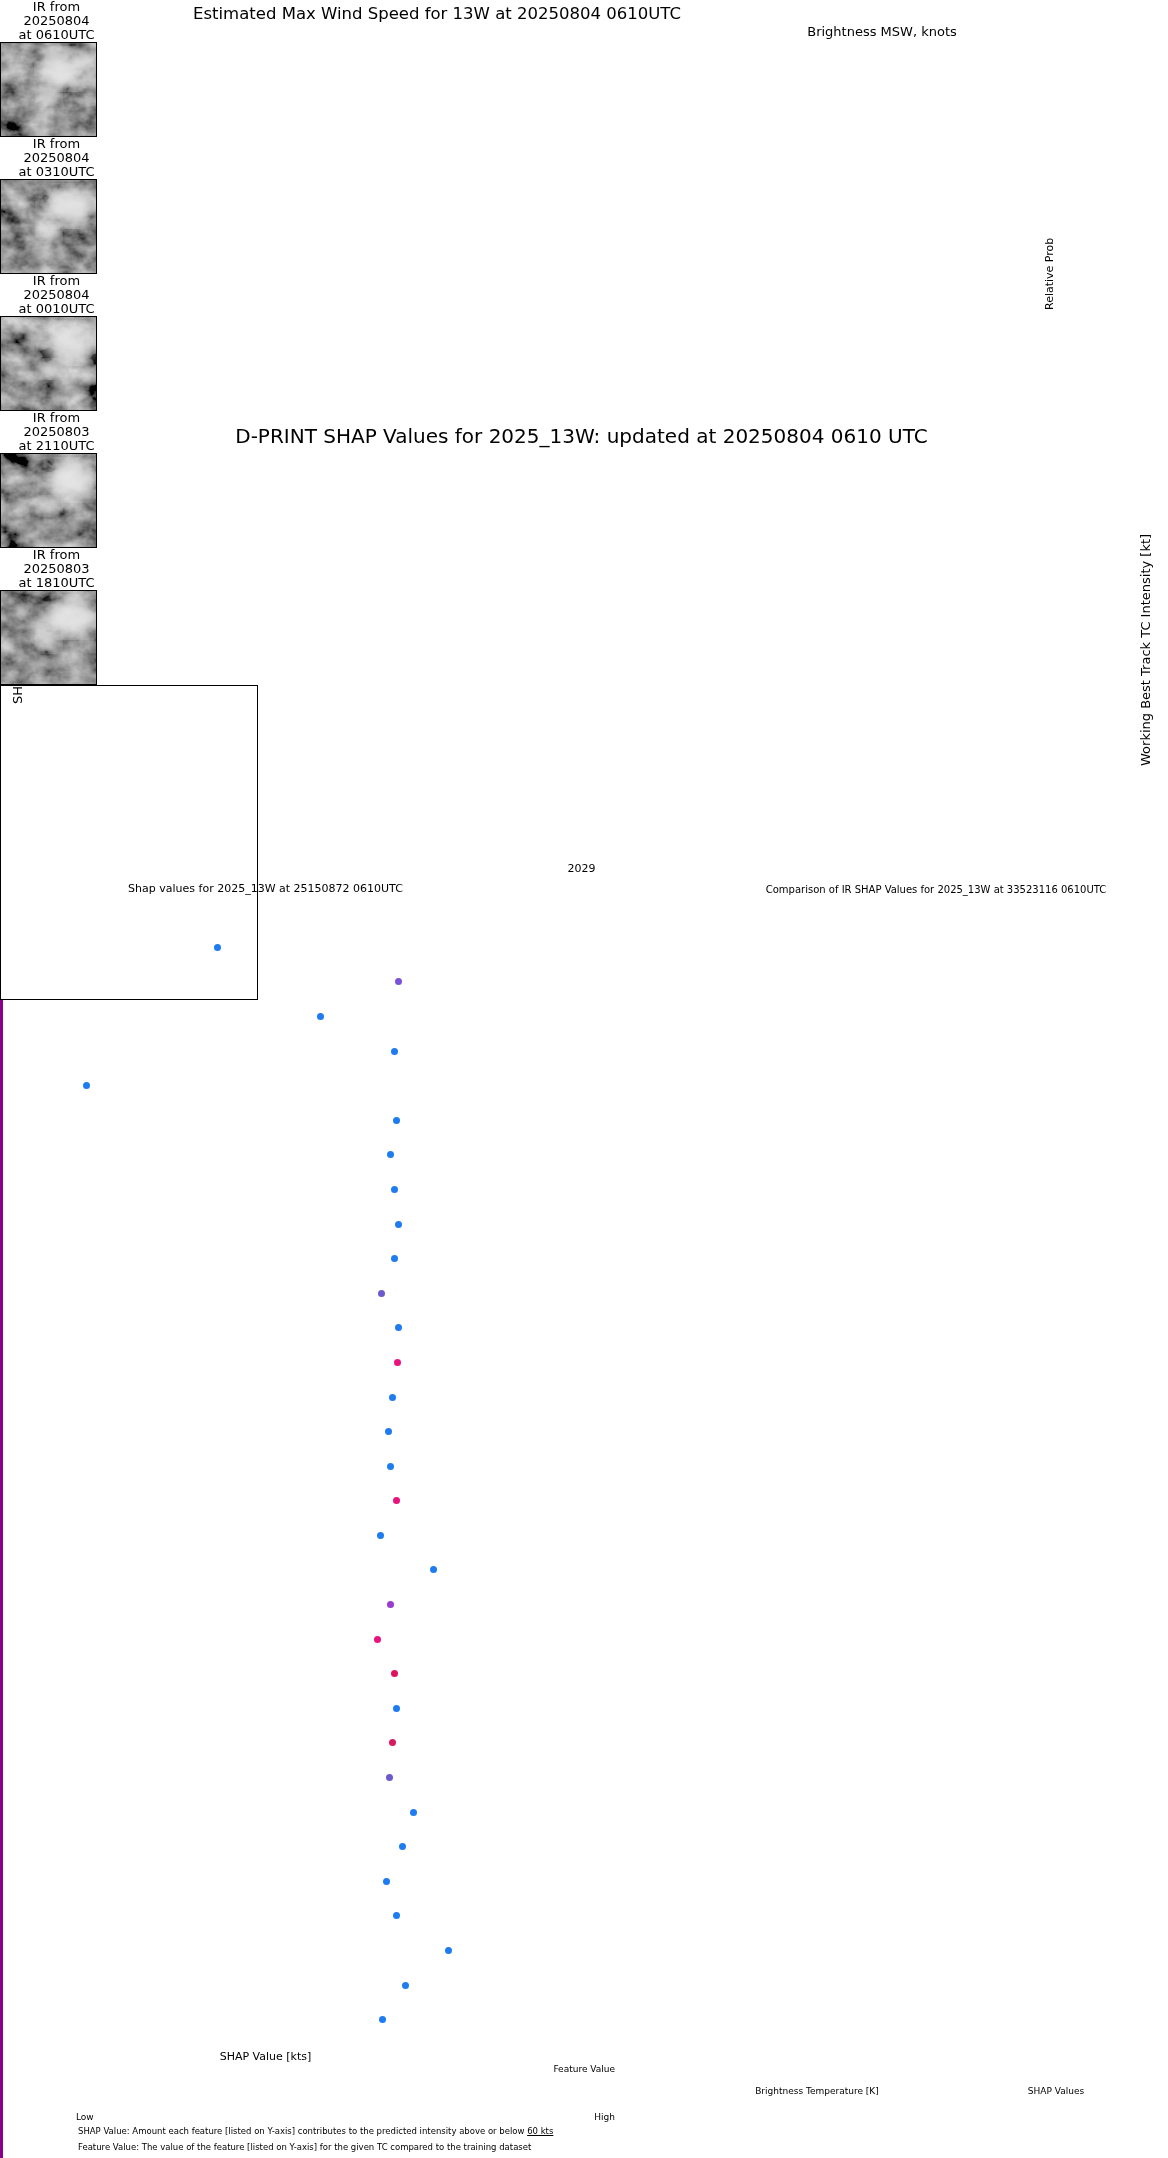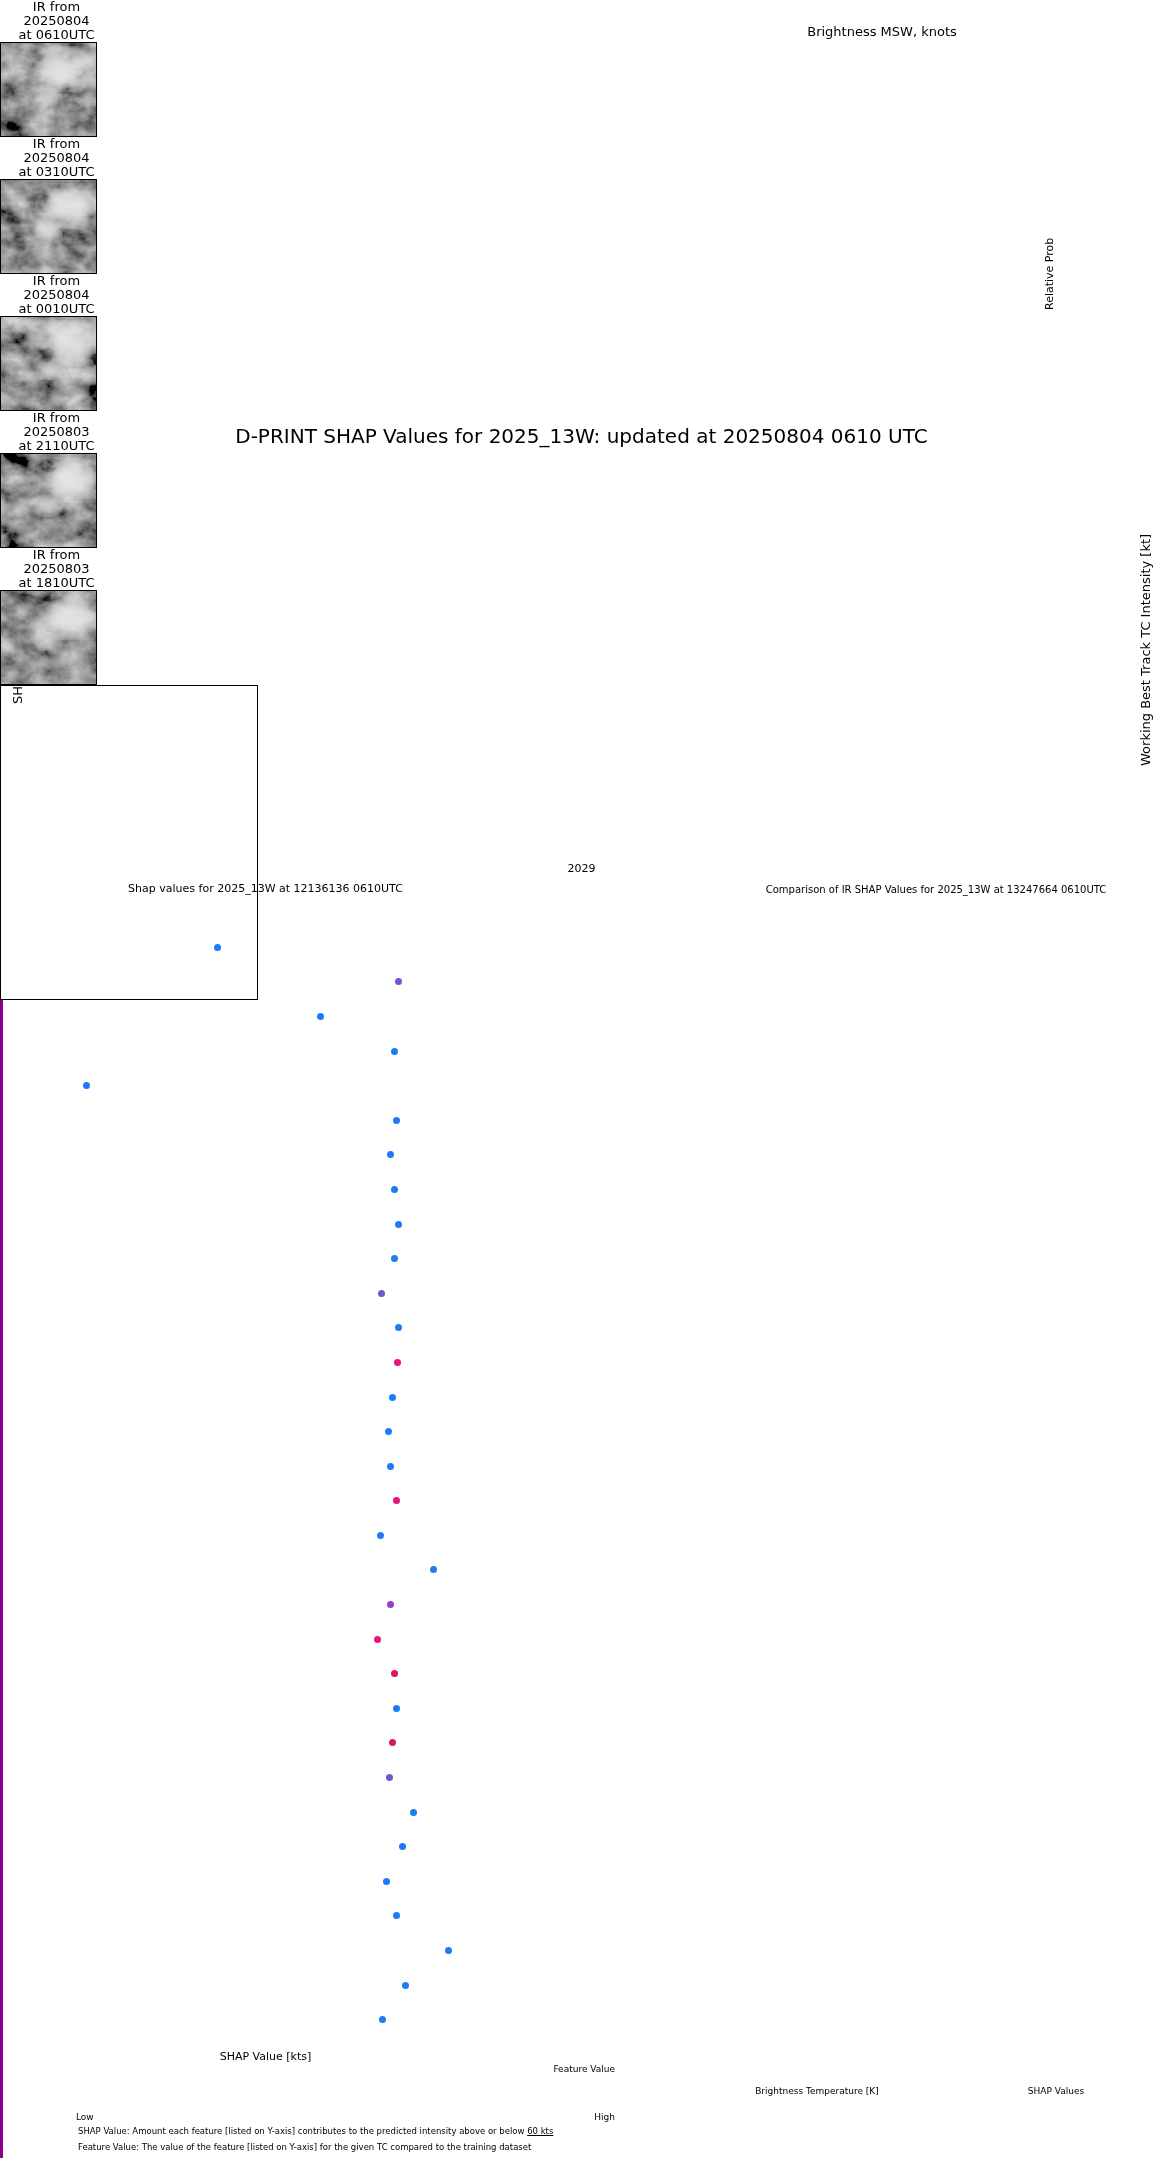--- a/index.html
+++ b/index.html
@@ -39,28 +39,29 @@
         </filter>
       <radialGradient id="fade">
         <stop offset="0%" stop-color="#ffffff" stop-opacity="0"></stop>
         <stop offset="55%" stop-color="#ffffff" stop-opacity="0.05"></stop>
         <stop offset="85%" stop-color="#ffffff" stop-opacity="0.45"></stop>
         <stop offset="100%" stop-color="#ffffff" stop-opacity="0.7"></stop>
       </radialGradient>
     </defs>
   </svg>
 
+  <div class="abs t16 ctr" style="left:0;top:4px;width:874px;">Estimated Max Wind Speed for 13W at 20250804 0610UTC</div>
 
   <div class="abs t12 ctr" style="left:753px;top:24px;width:258px;">Brightness MSW, knots</div>
 
   <div class="abs t15 ctr" style="left:63px;top:424px;width:1037px;">D-PRINT SHAP Values for 2025_13W: updated at 20250804 0610 UTC</div>
 
-  <div class="abs t11 ctr" style="left:28px;top:882px;width:475px;">Shap values for 2025_13W at 12136136 0610UTC</div>
-
-  <div class="abs t10 ctr" style="left:704px;top:884px;width:464px;">Comparison of IR SHAP Values for 2025_13W at 13247664 0610UTC</div>
+  <div class="abs t11 ctr" style="left:28px;top:882px;width:475px;">Shap values for 2025_13W at 25150872 0610UTC</div>
+
+  <div class="abs t10 ctr" style="left:704px;top:884px;width:464px;">Comparison of IR SHAP Values for 2025_13W at 33523116 0610UTC</div>
 
   <div class="abs t11 vert" style="left:1043px;top:130px;height:180px;">Relative Prob</div>
   <div class="abs t12 vert ctr" style="left:10px;top:540px;height:220px;">SHAP Value [kts]</div>
   <div class="abs t12 vert ctr" style="left:1138px;top:500px;height:300px;">Working Best Track TC Intensity [kt]</div>
   <div class="abs t11 ctr" style="left:63px;top:862px;width:1037px;">2029</div>
   <div class="abs t11 ctr" style="left:28px;top:2050px;width:475px;">SHAP Value [kts]</div>
 
   <div class="abs t9" style="left:400px;top:2064px;width:215px;text-align:right;">Feature Value</div>
   <div class="abs t9" style="left:76px;top:2112px;">Low</div>
   <div class="abs t9" style="left:540px;top:2112px;width:75px;text-align:right;">High</div>

